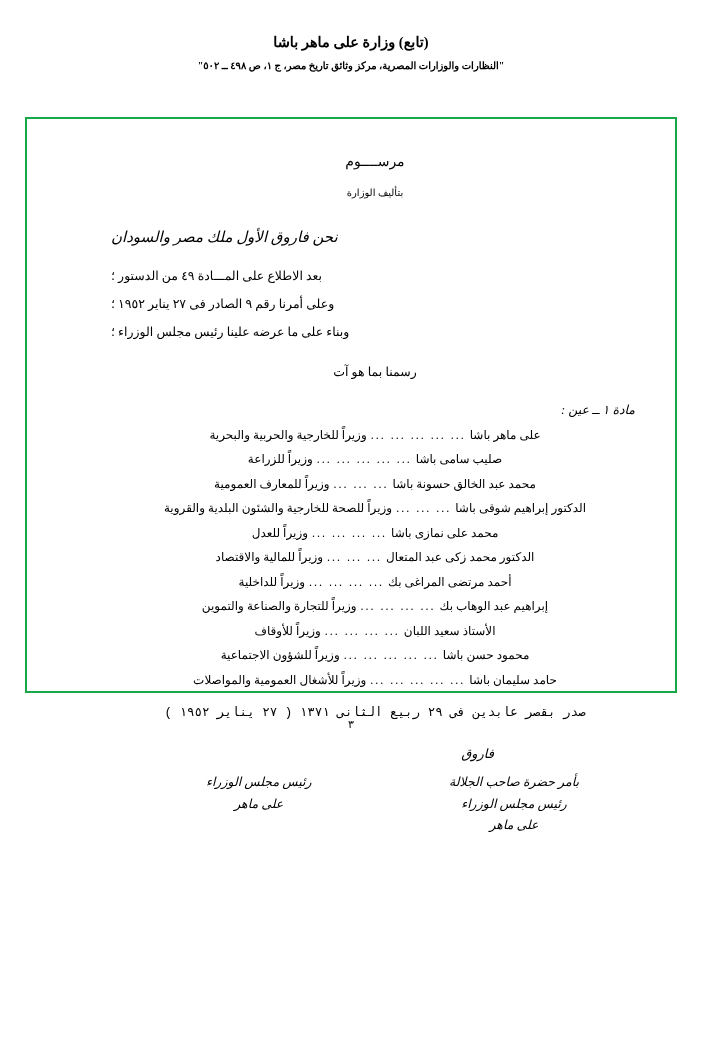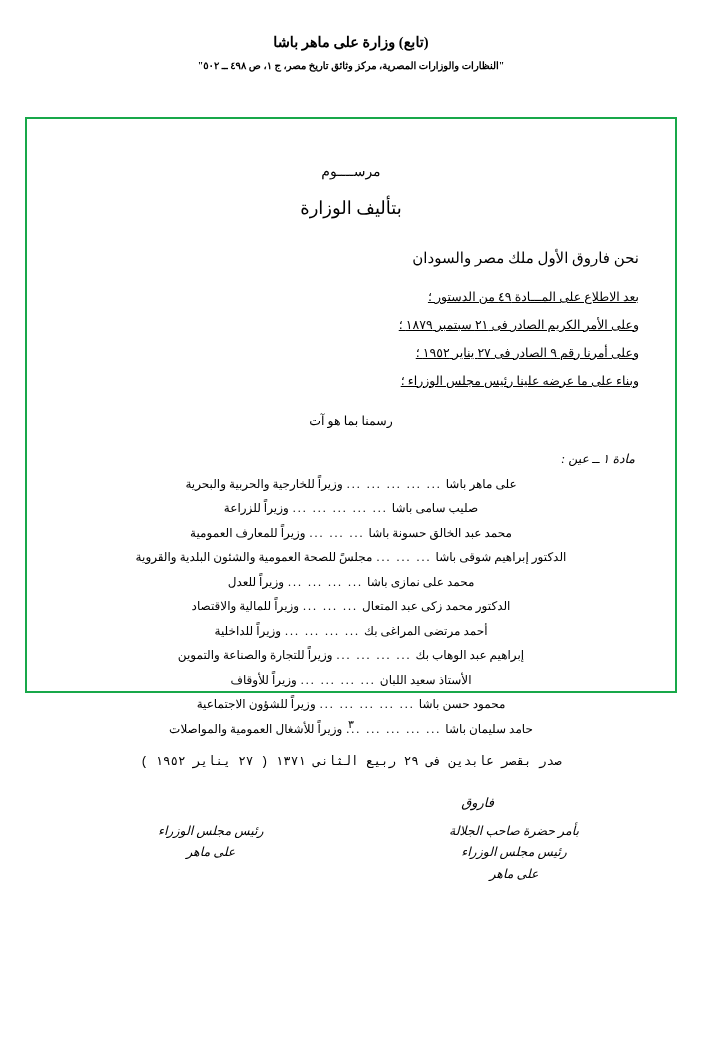--- a/index.html
+++ b/index.html
@@ -41,49 +41,50 @@
     position: absolute;
     top: 117px;
     right: 25px;
     left: 25px;
     bottom: 52px;
     border: 2.5px solid #18a84a;
     background: #ffffff;
     box-sizing: border-box;
   }
   .frame-inner {
-    padding: 36px 36px 10px 36px;
+    padding: 26px 36px 10px 36px;
     direction: rtl;
+    margin-left: 48px;
   }
   .decree-title {
     text-align: center;
     font-size: 14px;
     letter-spacing: 1px;
     margin-top: 8px;
   }
   .decree-subtitle {
     text-align: center;
-    font-size: 18px;
+    font-size: 10px;
     margin-top: 17px;
   }
   .king-line {
-    text-align: right;
+    text-align: left;
     font-size: 15px;
     margin-top: 30px;
     font-weight: normal;
+    font-style: italic;
   }
   .preamble {
     margin-top: 22px;
     font-size: 12.5px;
   }
   .preamble .pline {
-    text-align: right;
+    text-align: left;
     margin-top: 11px;
     line-height: 1.35;
-    text-decoration: underline;
   }
   .resolve {
     text-align: center;
     font-size: 12.5px;
     margin-top: 23px;
     letter-spacing: 0.5px;
   }
   .article-1 {
     font-size: 12.5px;
     margin-top: 22px;
@@ -172,21 +173,20 @@
 
   <div class="frame">
     <div class="frame-inner">
 
       <div class="decree-title">مرســــوم</div>
       <div class="decree-subtitle">بتأليف الوزارة</div>
       <div class="king-line">نحن فاروق الأول ملك مصر والسودان</div>
 
       <div class="preamble">
         <div class="pline">بعد الاطلاع على المـــادة ٤٩ من الدستور ؛</div>
-        <div class="pline">وعلى الأمر الكريم الصادر فى ٢١ سبتمبر ١٨٧٩ ؛</div>
         <div class="pline">وعلى أمرنا رقم ٩ الصادر فى ٢٧ يناير ١٩٥٢ ؛</div>
         <div class="pline">وبناء على ما عرضه علينا رئيس مجلس الوزراء ؛</div>
       </div>
 
       <div class="resolve">رسمنا بما هو آت</div>
 
       <div class="article-1">مادة ١ ــ عين  :</div>
 
       <div class="ministers">
 
@@ -204,21 +204,21 @@
 
         <div class="minister-row">
           <span class="m-name">محمد عبد الخالق حسونة باشا</span>
           <span class="m-dots">...  ...  ...</span>
           <span class="m-post">وزيراً للمعارف العمومية</span>
         </div>
 
         <div class="minister-row">
           <span class="m-name">الدكتور إبراهيم شوقى باشا</span>
           <span class="m-dots">...  ...  ...</span>
-          <span class="m-post">مجلسً للصحة العمومية والشئون البلدية والقروية</span>
+          <span class="m-post">وزيراً للصحة للخارجية والشئون البلدية والقروية</span>
         </div>
 
         <div class="minister-row">
           <span class="m-name">محمد على نمازى باشا</span>
           <span class="m-dots">...  ...  ...  ...</span>
           <span class="m-post">وزيراً للعدل</span>
         </div>
 
         <div class="minister-row">
           <span class="m-name">الدكتور محمد زكى عبد المتعال</span>

